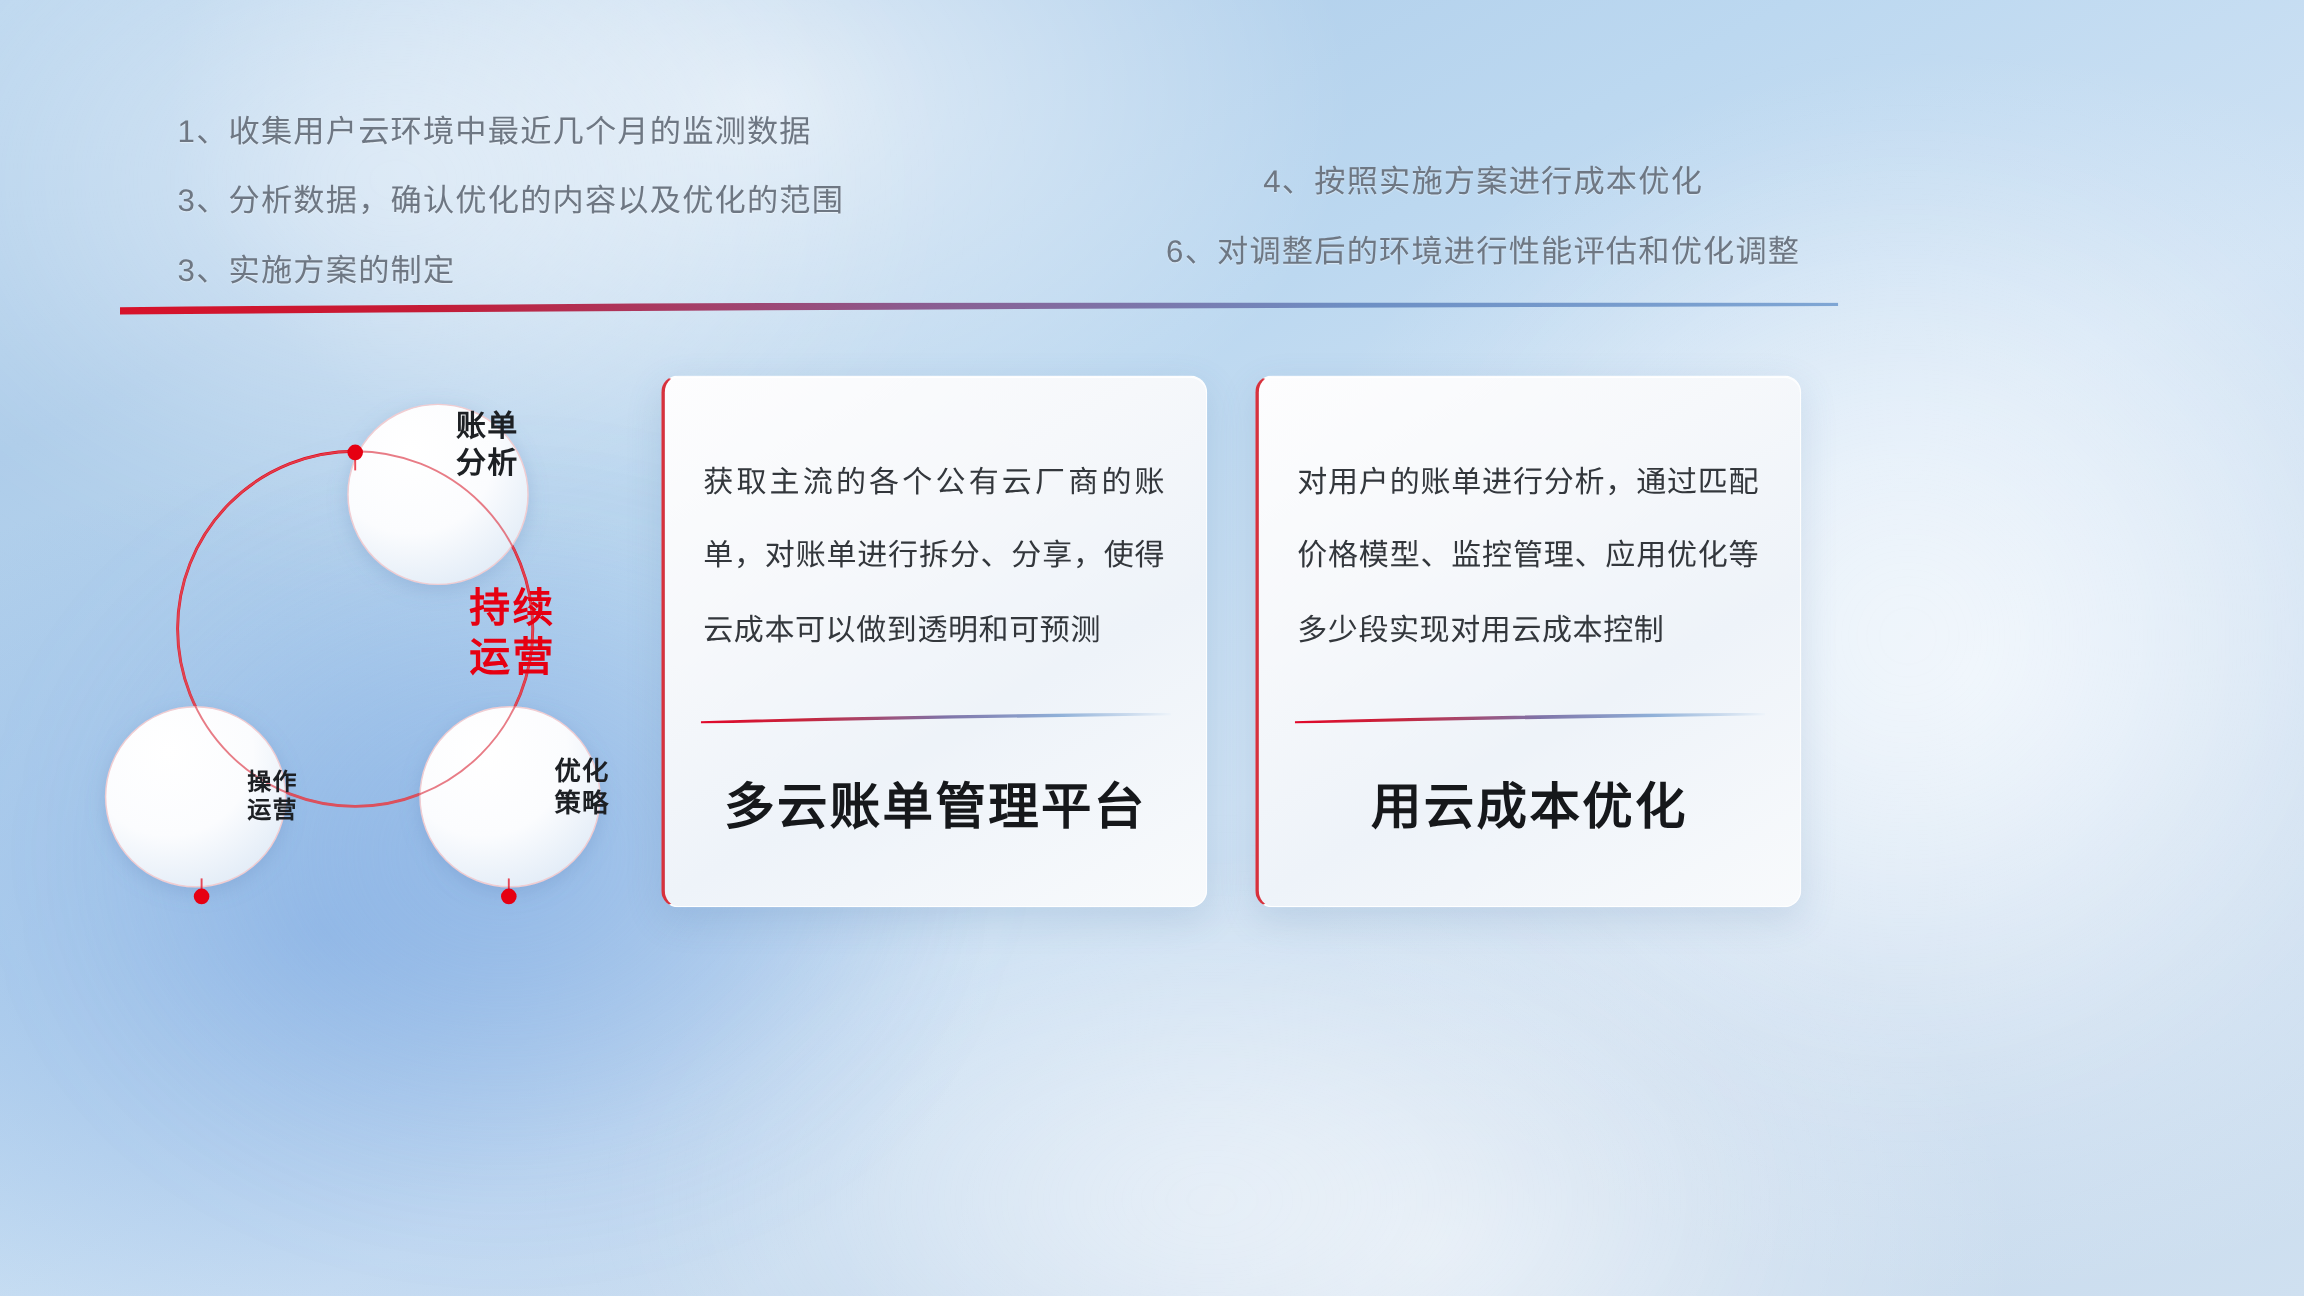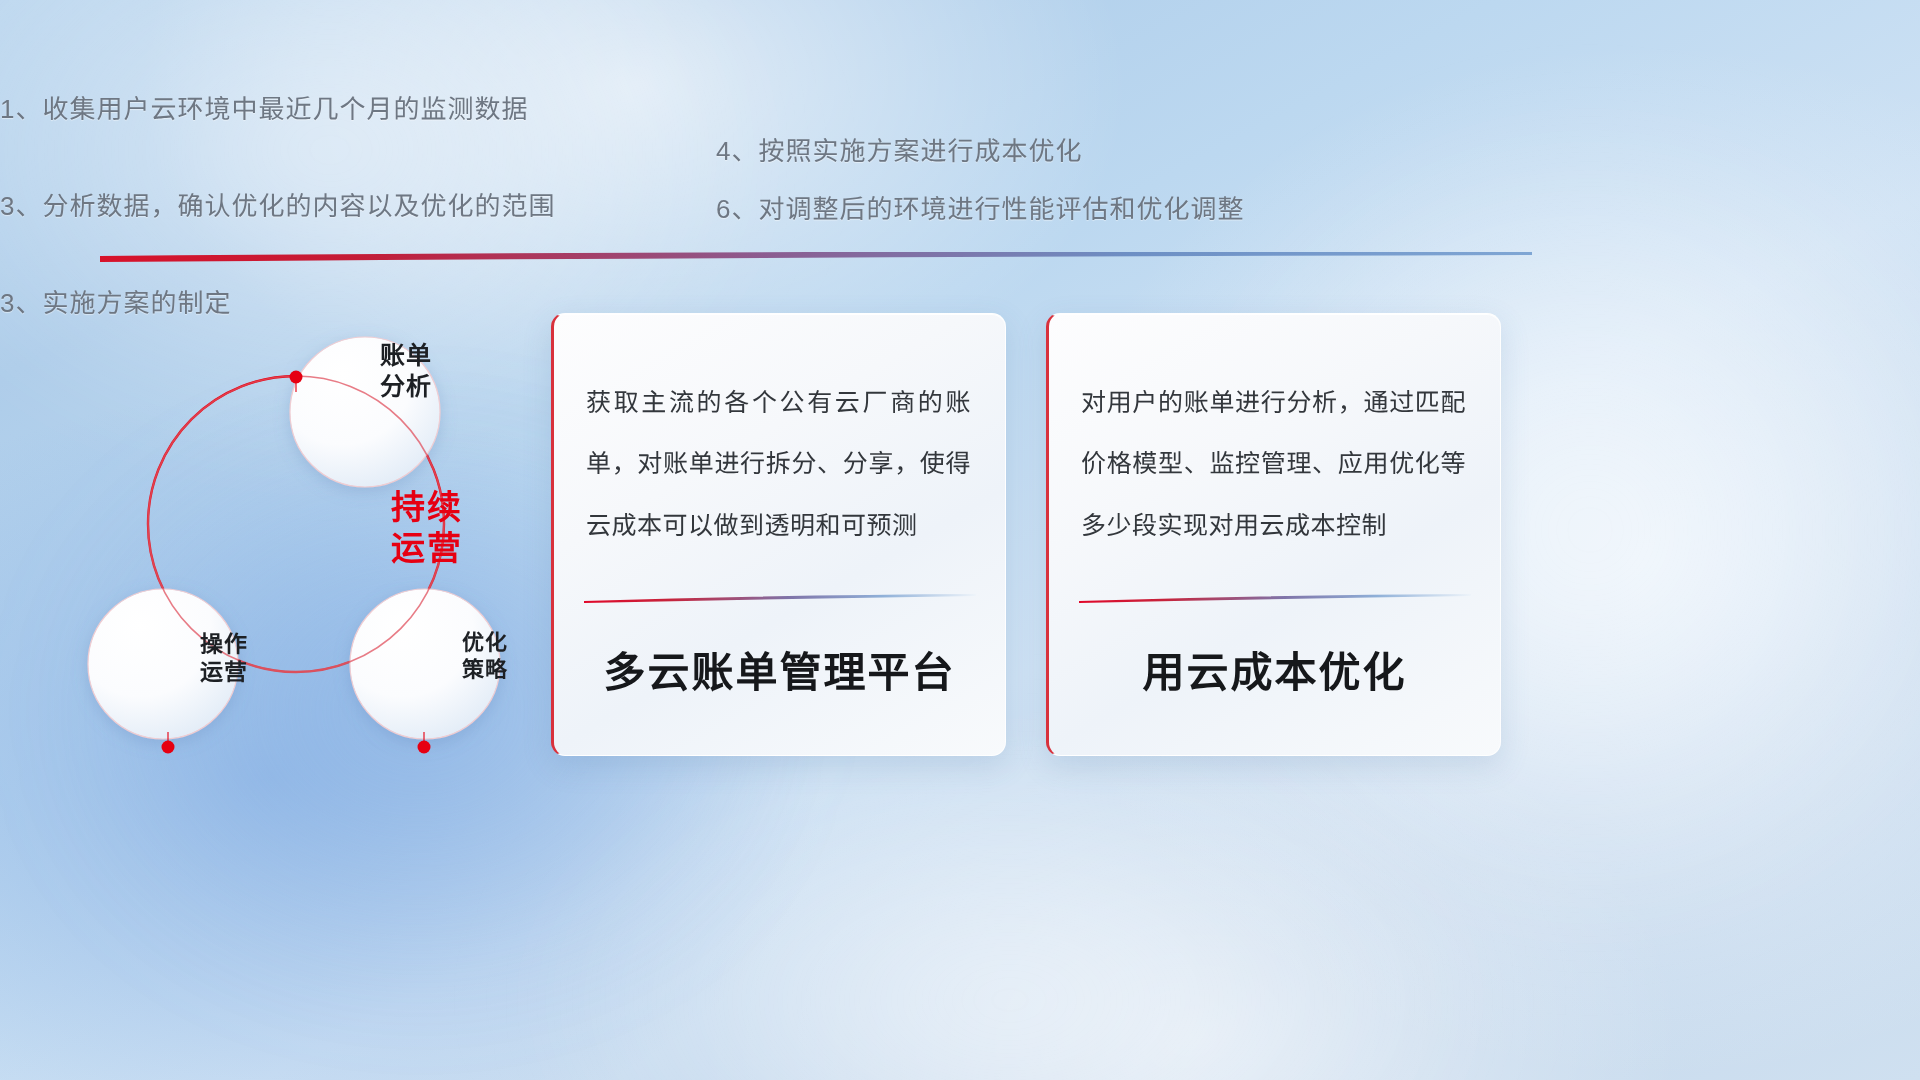--- a/index.html
+++ b/index.html
@@ -39,22 +39,22 @@
 
   
   .bullets {
     position: absolute;
     top: 96px;
     display: flex;
     gap: 0;
     width: 100%;
   }
   .bullet-col { display: flex; flex-direction: column; }
-  .bullet-col.left  { width: 700px; gap: 39px; }
-  .bullet-col.right { margin-left: 16px;  width: 720px; padding-top: 42px; }
+  .bullet-col.left  { margin-left: 148px; width: 700px; }
+  .bullet-col.right { margin-left: 28px;  width: 720px; padding-top: 42px; align-items: center; }
 
   .bullet-line {
     color: #6e7783;
     font-size: 26px;
     letter-spacing: 1px;
     line-height: 1.0;
     margin-bottom: 32px;
     white-space: nowrap;
     text-shadow: 0 1px 1px rgba(255,255,255,0.45);
   }
@@ -79,21 +79,21 @@
   .venn-label {
     position: absolute;
     text-align: right;
     color: #1d2024;
     font-weight: bold;
     line-height: 1.22;
     letter-spacing: 1px;
     pointer-events: none;
   }
   .venn-label.top    { left: 218px; top: 48px;  width: 136px; font-size: 25px; }
-  .venn-label.bleft  { left: 40px;  top: 338px; width: 130px; font-size: 23px; }
+  .venn-label.bleft  { left: 40px;  top: 348px; width: 130px; font-size: 20px; }
   .venn-label.bright { left: 300px; top: 338px; width: 130px; font-size: 22px; }
   .venn-label.center {
     left: 185px; top: 195px; width: 200px;
     font-size: 34px; color: #e60012; letter-spacing: 2px; line-height: 1.22;
   }
 
   
   .card {
     position: absolute;
     top: 313px;

